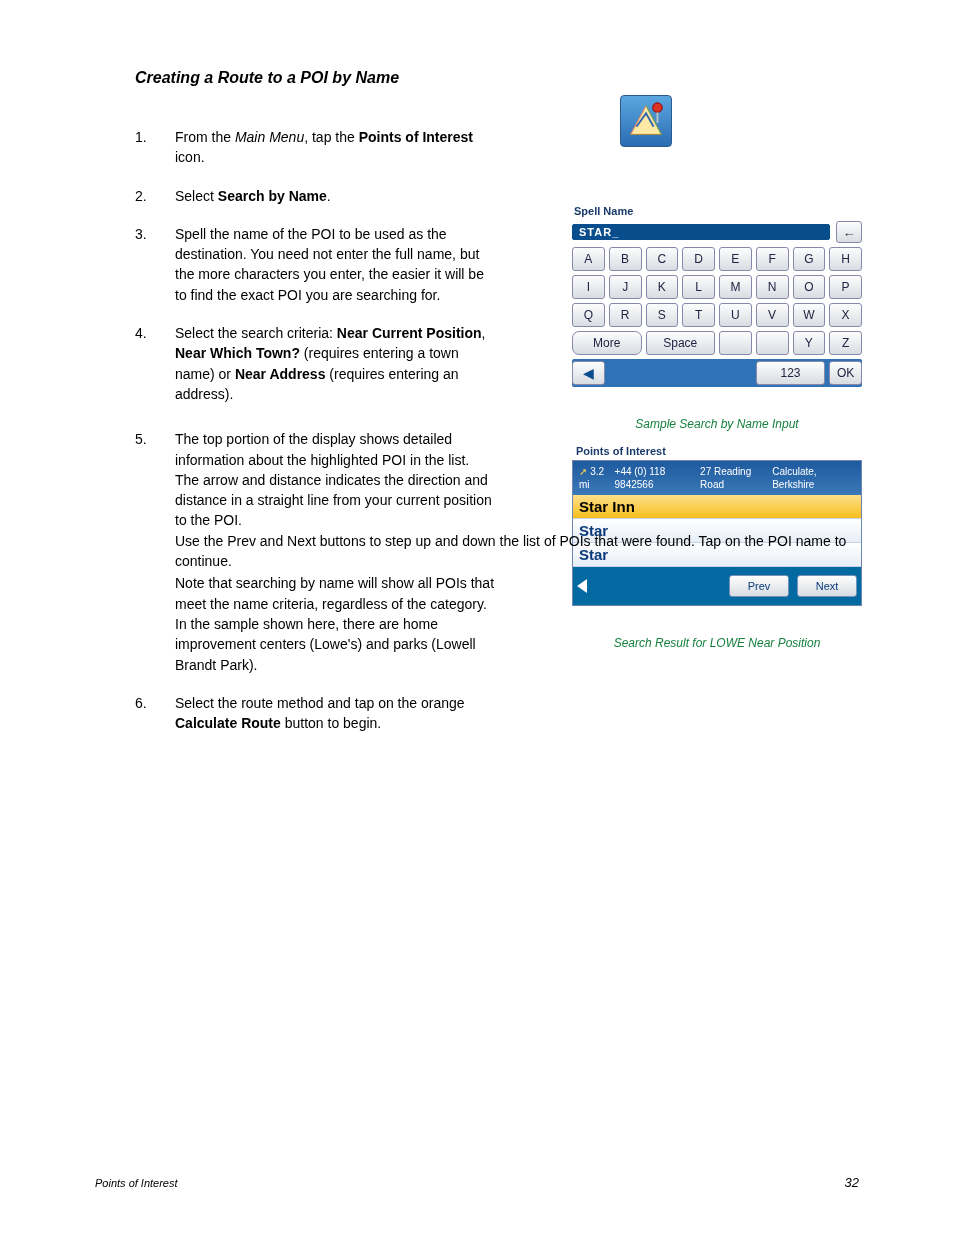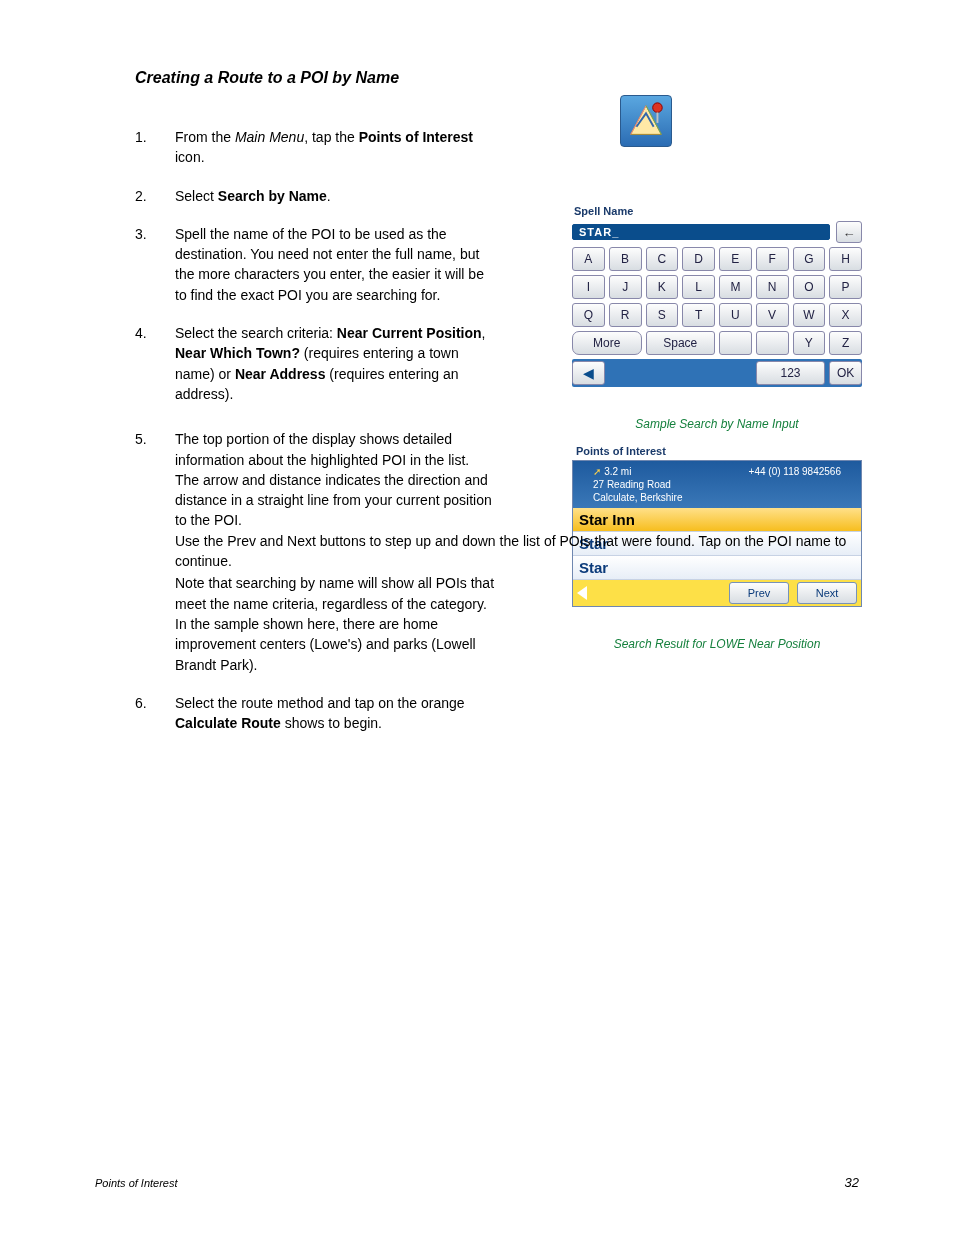--- a/index.html
+++ b/index.html
@@ -107,32 +107,32 @@
     position: absolute;
     left: 572px; top: 445px;
     width: 290px;
     font-size: 11px;
     color: #1a3a6a;
   }
   .res-title { font-weight:bold; margin-bottom:3px; margin-left:4px;}
   .res-box   { border:1px solid #6f87b0; background:#fff; }
   .res-detail {
     background: linear-gradient(#1e5a9e,#3a78b8);
-    color:#fff; padding:4px 20px; font-size:10px; line-height:1.3;
-    display:flex; flex-direction:column;justify-content:center;
+    color:#fff; padding:4px 6px; font-size:10px; line-height:1.3;
+    display:flex; justify-content:center;
   }
   .res-detail .top { display:flex; justify-content:space-between; }
   .res-item {
     padding:3px 6px; font-size:15px; border-bottom:1px solid #c7d2e4;
     color:#0a3a7a; background:linear-gradient(#fff,#e7eef7);font-weight:bold;
   }
   .res-item.sel { background:linear-gradient(#ffe089,#f7be1e); color:#000; }
   .res-nav {
     display:flex; justify-content:space-between; align-items:center;
-    background:#fde047; padding:2px 4px;
+    background:#0369a1; padding:8px 4px;
   }
   .res-nav .tri {
     width:0;height:0;border-top:7px solid transparent;border-bottom:7px solid transparent;
     border-right:10px solid #fff;
   }
   .res-nav .btns { display:flex; gap:8px; }
   .res-nav button {
     width:60px; height:22px;
     background:linear-gradient(#fdfdfd,#d8dde2);
     border:1px solid #7792b9; border-radius:3px;
@@ -254,20 +254,20 @@
   <li>Spell the name of the POI to be used as the destination. You need not enter the full name, but the more characters you enter, the easier it will be to find the exact POI you are searching for.</li>
   <li>
     <span>Select the search criteria: </span><span class="b">Near Current Position</span><span>, </span><span class="b">Near Which Town?</span><span> (requires entering a town name) or </span><span class="b">Near Address</span><span> (requires entering an address).</span>
   </li>
   <li style="margin-top:25px">
     <div>The top portion of the display shows detailed information about the highlighted POI in the list. The arrow and distance indicates the direction and distance in a straight line from your current position to the POI.</div>
     <div class="p2 wrap-step5-tail">Use the Prev and Next buttons to step up and down the list of POIs that were found. Tap on the POI name to continue.</div>
     <div class="p2">Note that searching by name will show all POIs that meet the name criteria, regardless of the category. In the sample shown here, there are home improvement centers (Lowe's) and parks (Lowell Brandt Park).</div>
   </li>
   <li class="wide">
-    <span>Select the route method and tap on the orange </span><span class="b">Calculate Route</span><span> shows to begin.</span>
+    <span>Select the route method and tap on the orange </span><span class="b">Calculate Route</span><span> button to begin.</span>
   </li>
 </ol>
 
 <div class="footer">
   <span class="sec">Points of Interest</span>
   <span class="pg">32</span>
 </div>
 
 </body></html>

